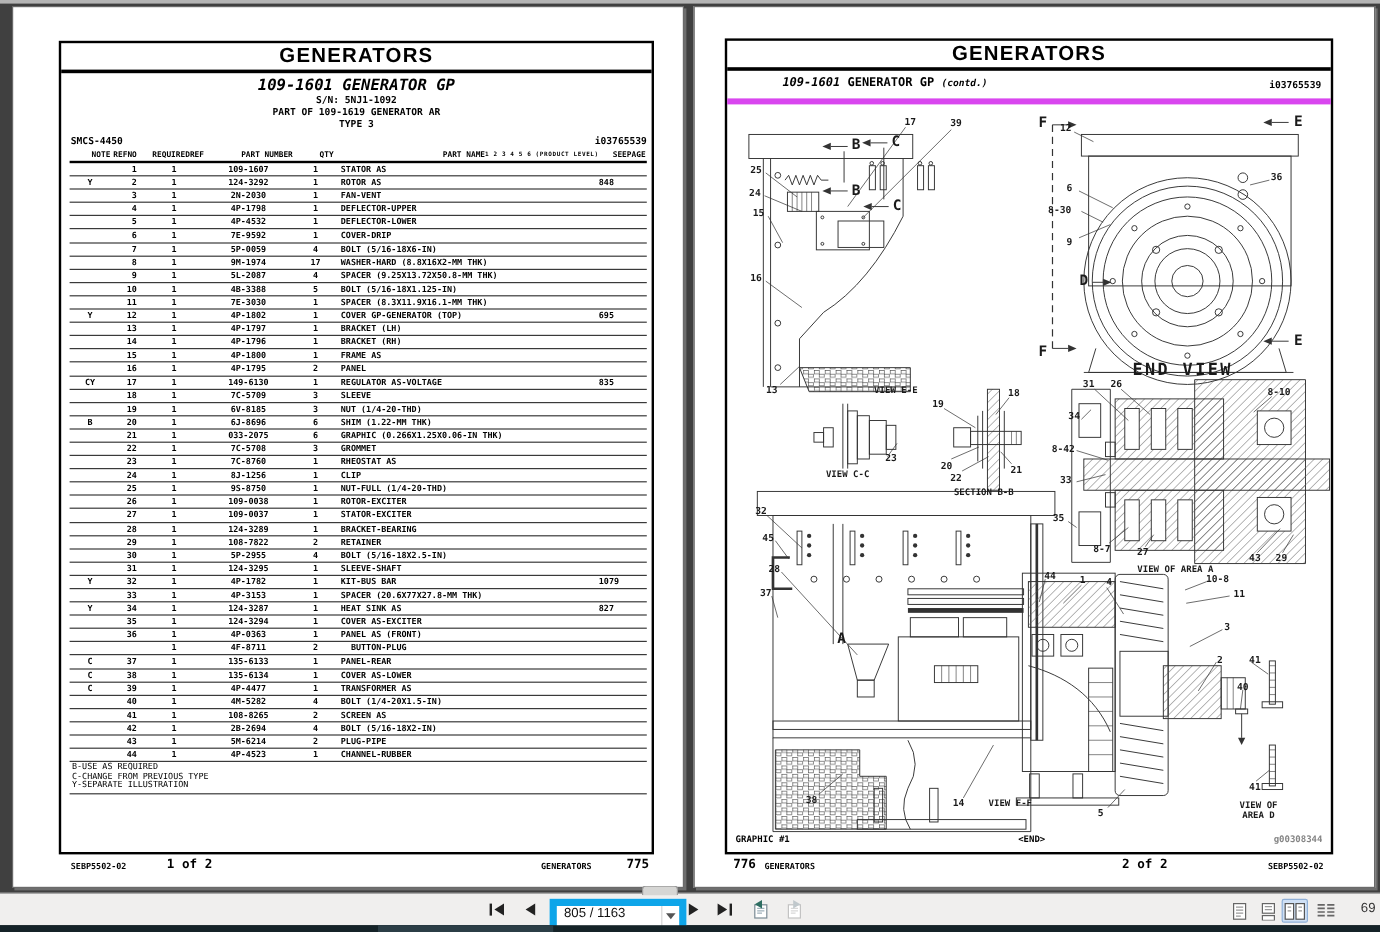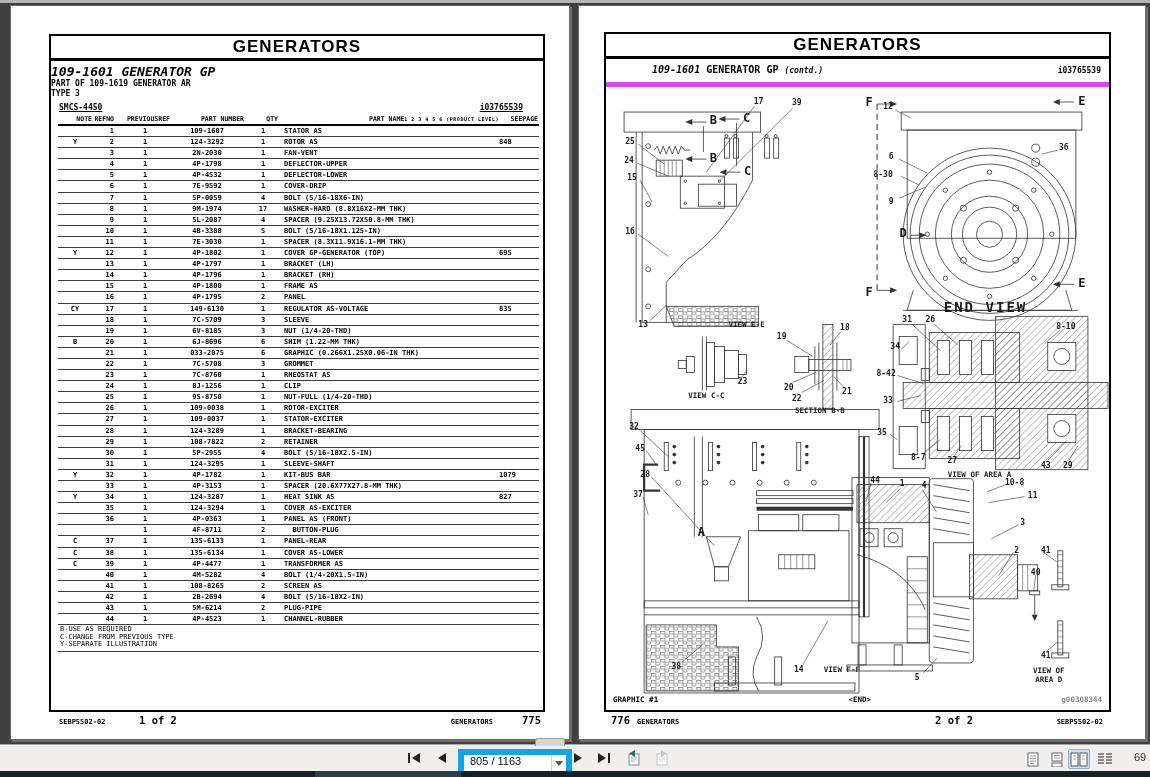--- a/index.html
+++ b/index.html
@@ -14,25 +14,25 @@
   #page-right{left:578px;width:566px;height:733px;}
 
   .pbox{position:absolute;border:2px solid #000;background:#fff;}
   #page-left .pbox{left:38px;top:28px;width:492px;height:674px;}
   #page-right .pbox{left:25px;top:26px;width:503px;height:676px;}
 
   .banner{height:22px;line-height:22px;text-align:center;border-bottom:3px solid #000;
           font-family:"Liberation Sans",sans-serif;font-weight:bold;font-size:17px;letter-spacing:1px;color:#000;}
 
   
-  .subhead{text-align:left;color:#000;padding-top:3px;}
+  .subhead{text-align:center;color:#000;padding-top:3px;}
   .sh-title{font-size:13px;font-weight:bold;font-style:italic;line-height:15px;}
   .sh-sn,.sh-partof,.sh-type{font-size:8px;font-weight:bold;line-height:10px;}
   .metarow{display:flex;justify-content:space-between;font-size:8px;font-weight:bold;
-           padding:4px 20px 0 8px;color:#000;text-decoration:underline;}
+           padding:4px 4px 0 8px;color:#000;}
 
   
   .ptable{margin:2px 4px 0 7px;color:#000;}
   .tgrid{display:grid;grid-template-columns:34px 28px 50px 78px 30px 1fr 40px;}
   .thead{border-bottom:2px solid #000;font-size:6.5px;font-weight:bold;line-height:8px;padding:1px 0;}
   .thead .tc{display:flex;flex-direction:row;justify-content:flex-end;}
   .h2s{font-size:5px;letter-spacing:0.5px;}
   .trow{height:10.1px;font-size:7px;font-weight:bold;line-height:10px;border-bottom:1px solid #3a3a3a;
         white-space:pre;overflow:visible;}
   .c-note{text-align:center;}
@@ -103,39 +103,40 @@
 </head>
 <body>
 
 <div id="screen">
 
   <div class="page" id="page-left">
     <div class="pbox">
       <div class="banner">GENERATORS</div>
       <div class="subhead">
         <div class="sh-title">109-1601 GENERATOR GP</div>
+        <div class="sh-sn">S/N: 5NJ1-1092</div>
         <div class="sh-partof">PART OF 109-1619 GENERATOR AR</div>
         <div class="sh-type">TYPE 3</div>
       </div>
       <div class="metarow">
         <span>SMCS-4450</span>
         <span>i03765539</span>
       </div>
       <div class="ptable">
         <div class="tgrid thead">
             <span class="tc c-note">
               <span></span>
               <span>NOTE</span>
             </span>
             <span class="tc c-ref">
               <span>REF</span>
               <span>NO</span>
             </span>
             <span class="tc c-graphic">
-              <span>PREVIOUS</span>
+              <span>REQUIRED</span>
               <span>REF</span>
             </span>
             <span class="tc c-part">
               <span></span>
               <span>PART NUMBER</span>
             </span>
             <span class="tc c-qty">
               <span></span>
               <span>QTY</span>
             </span>

